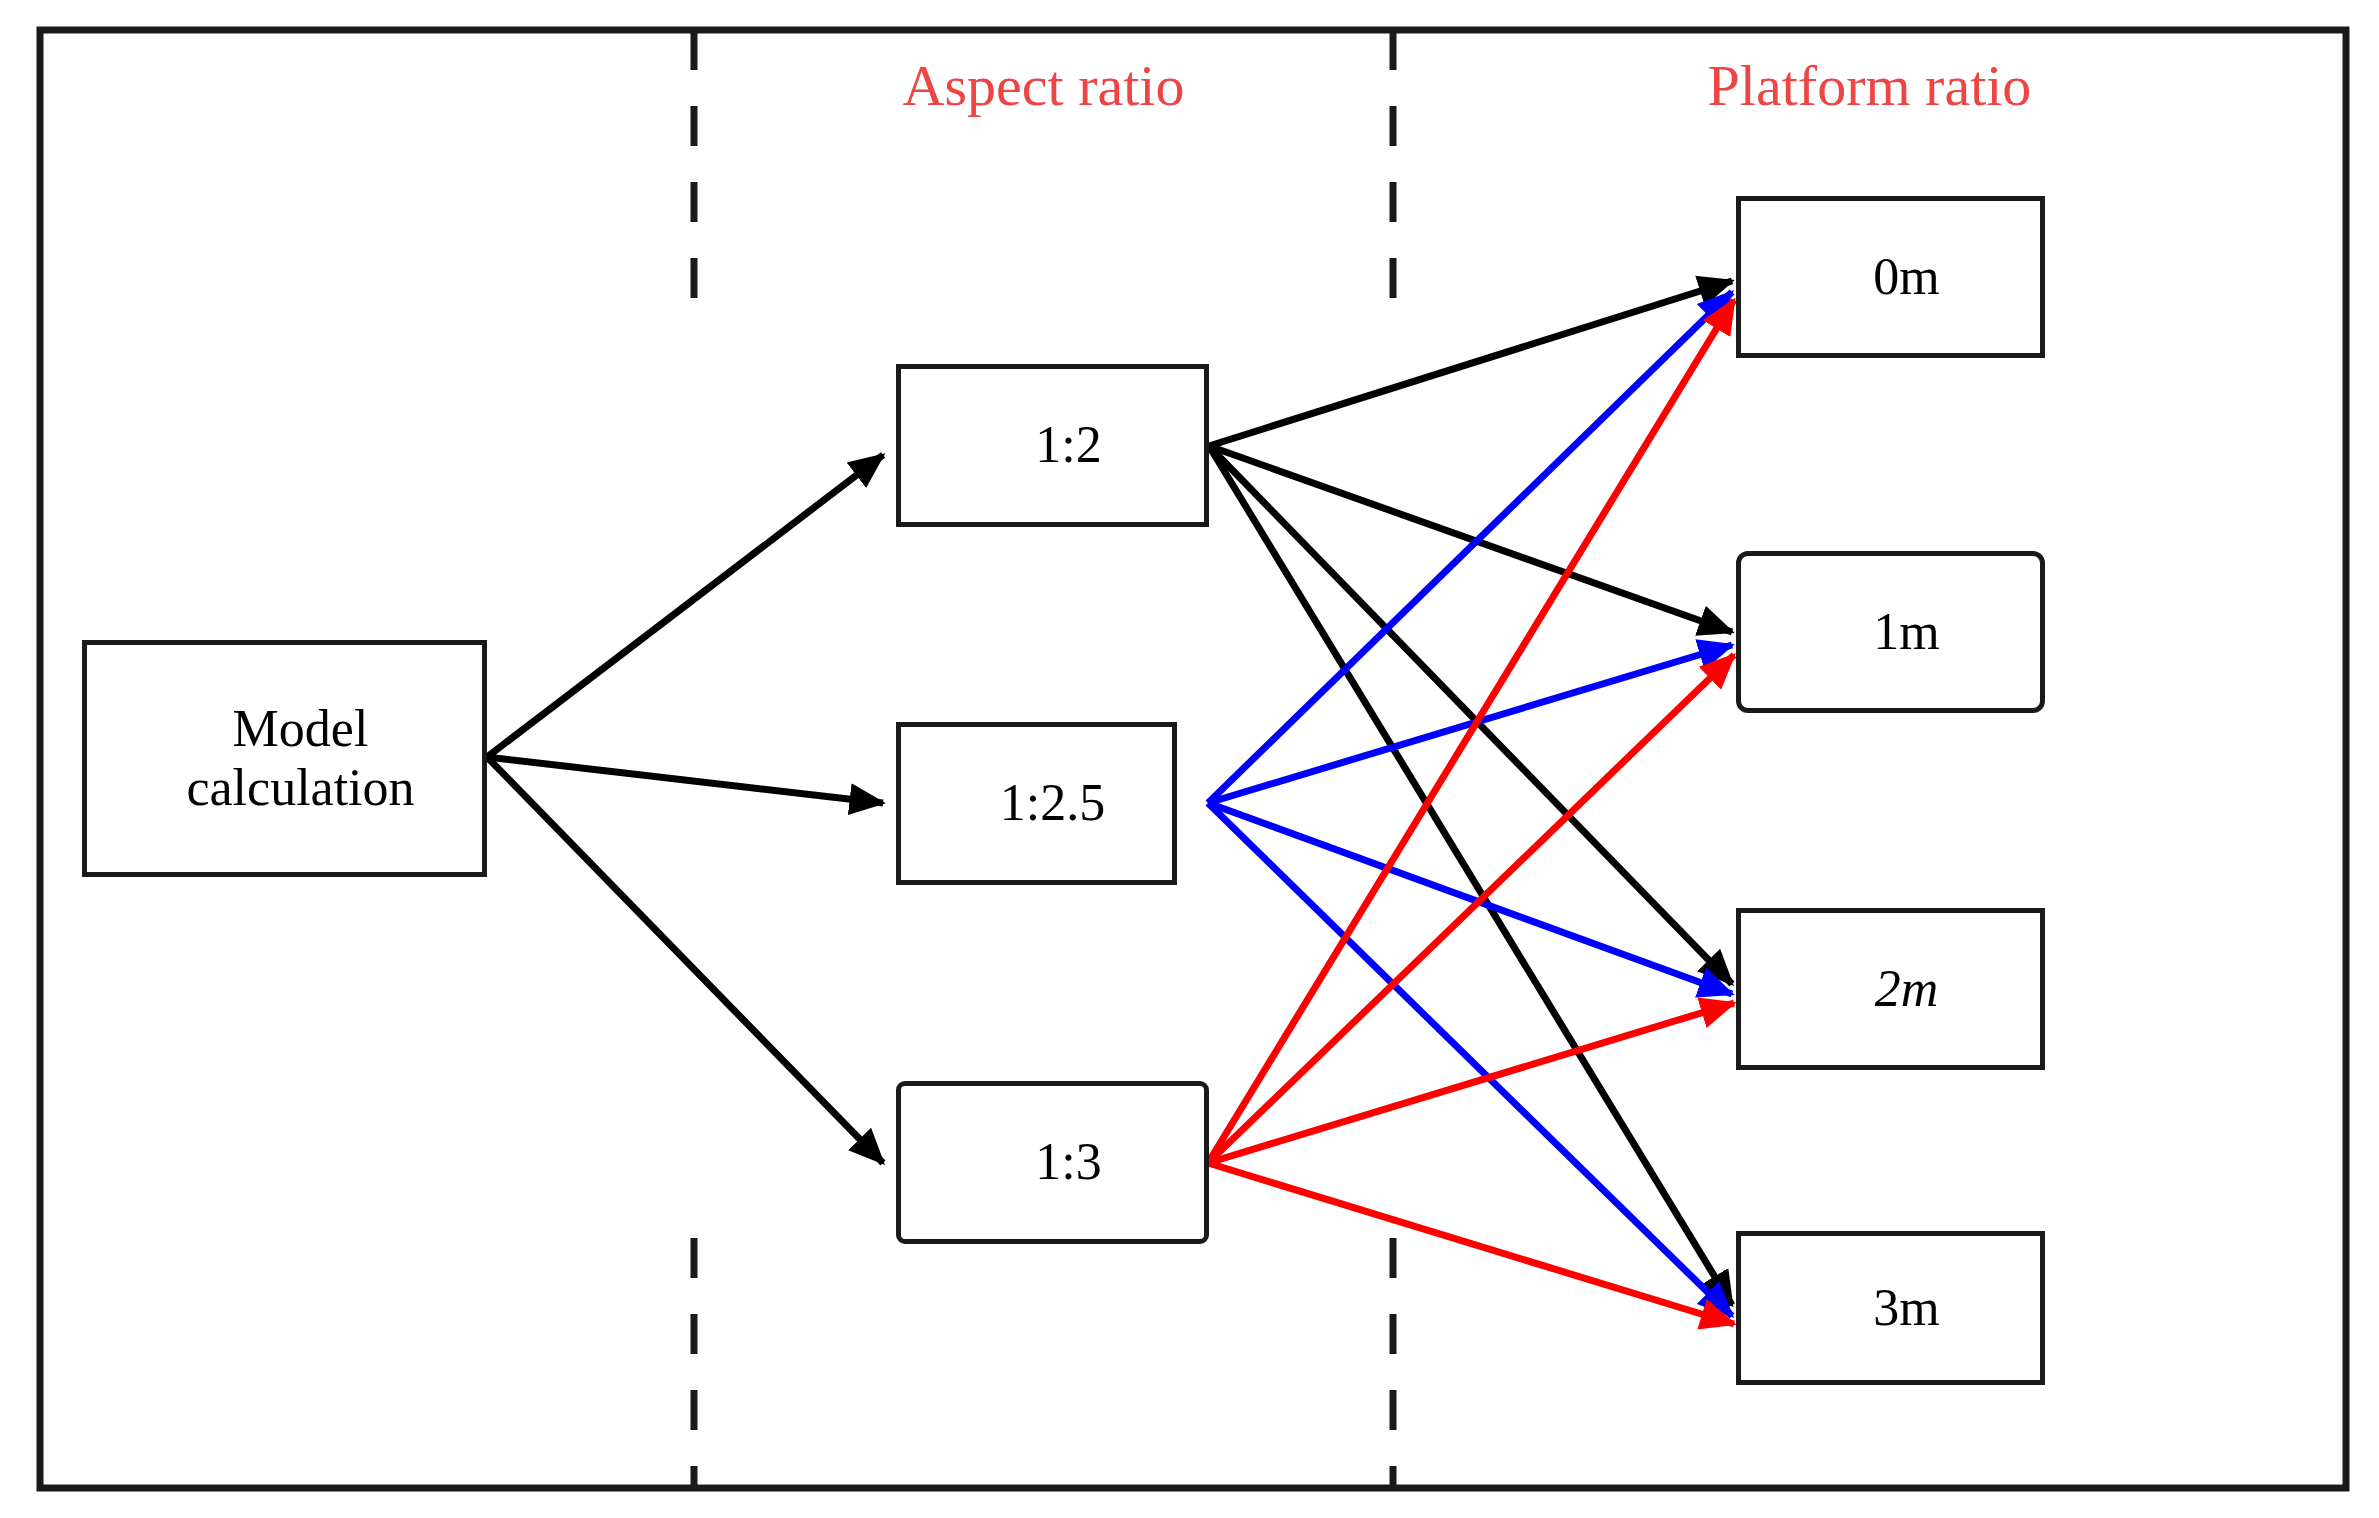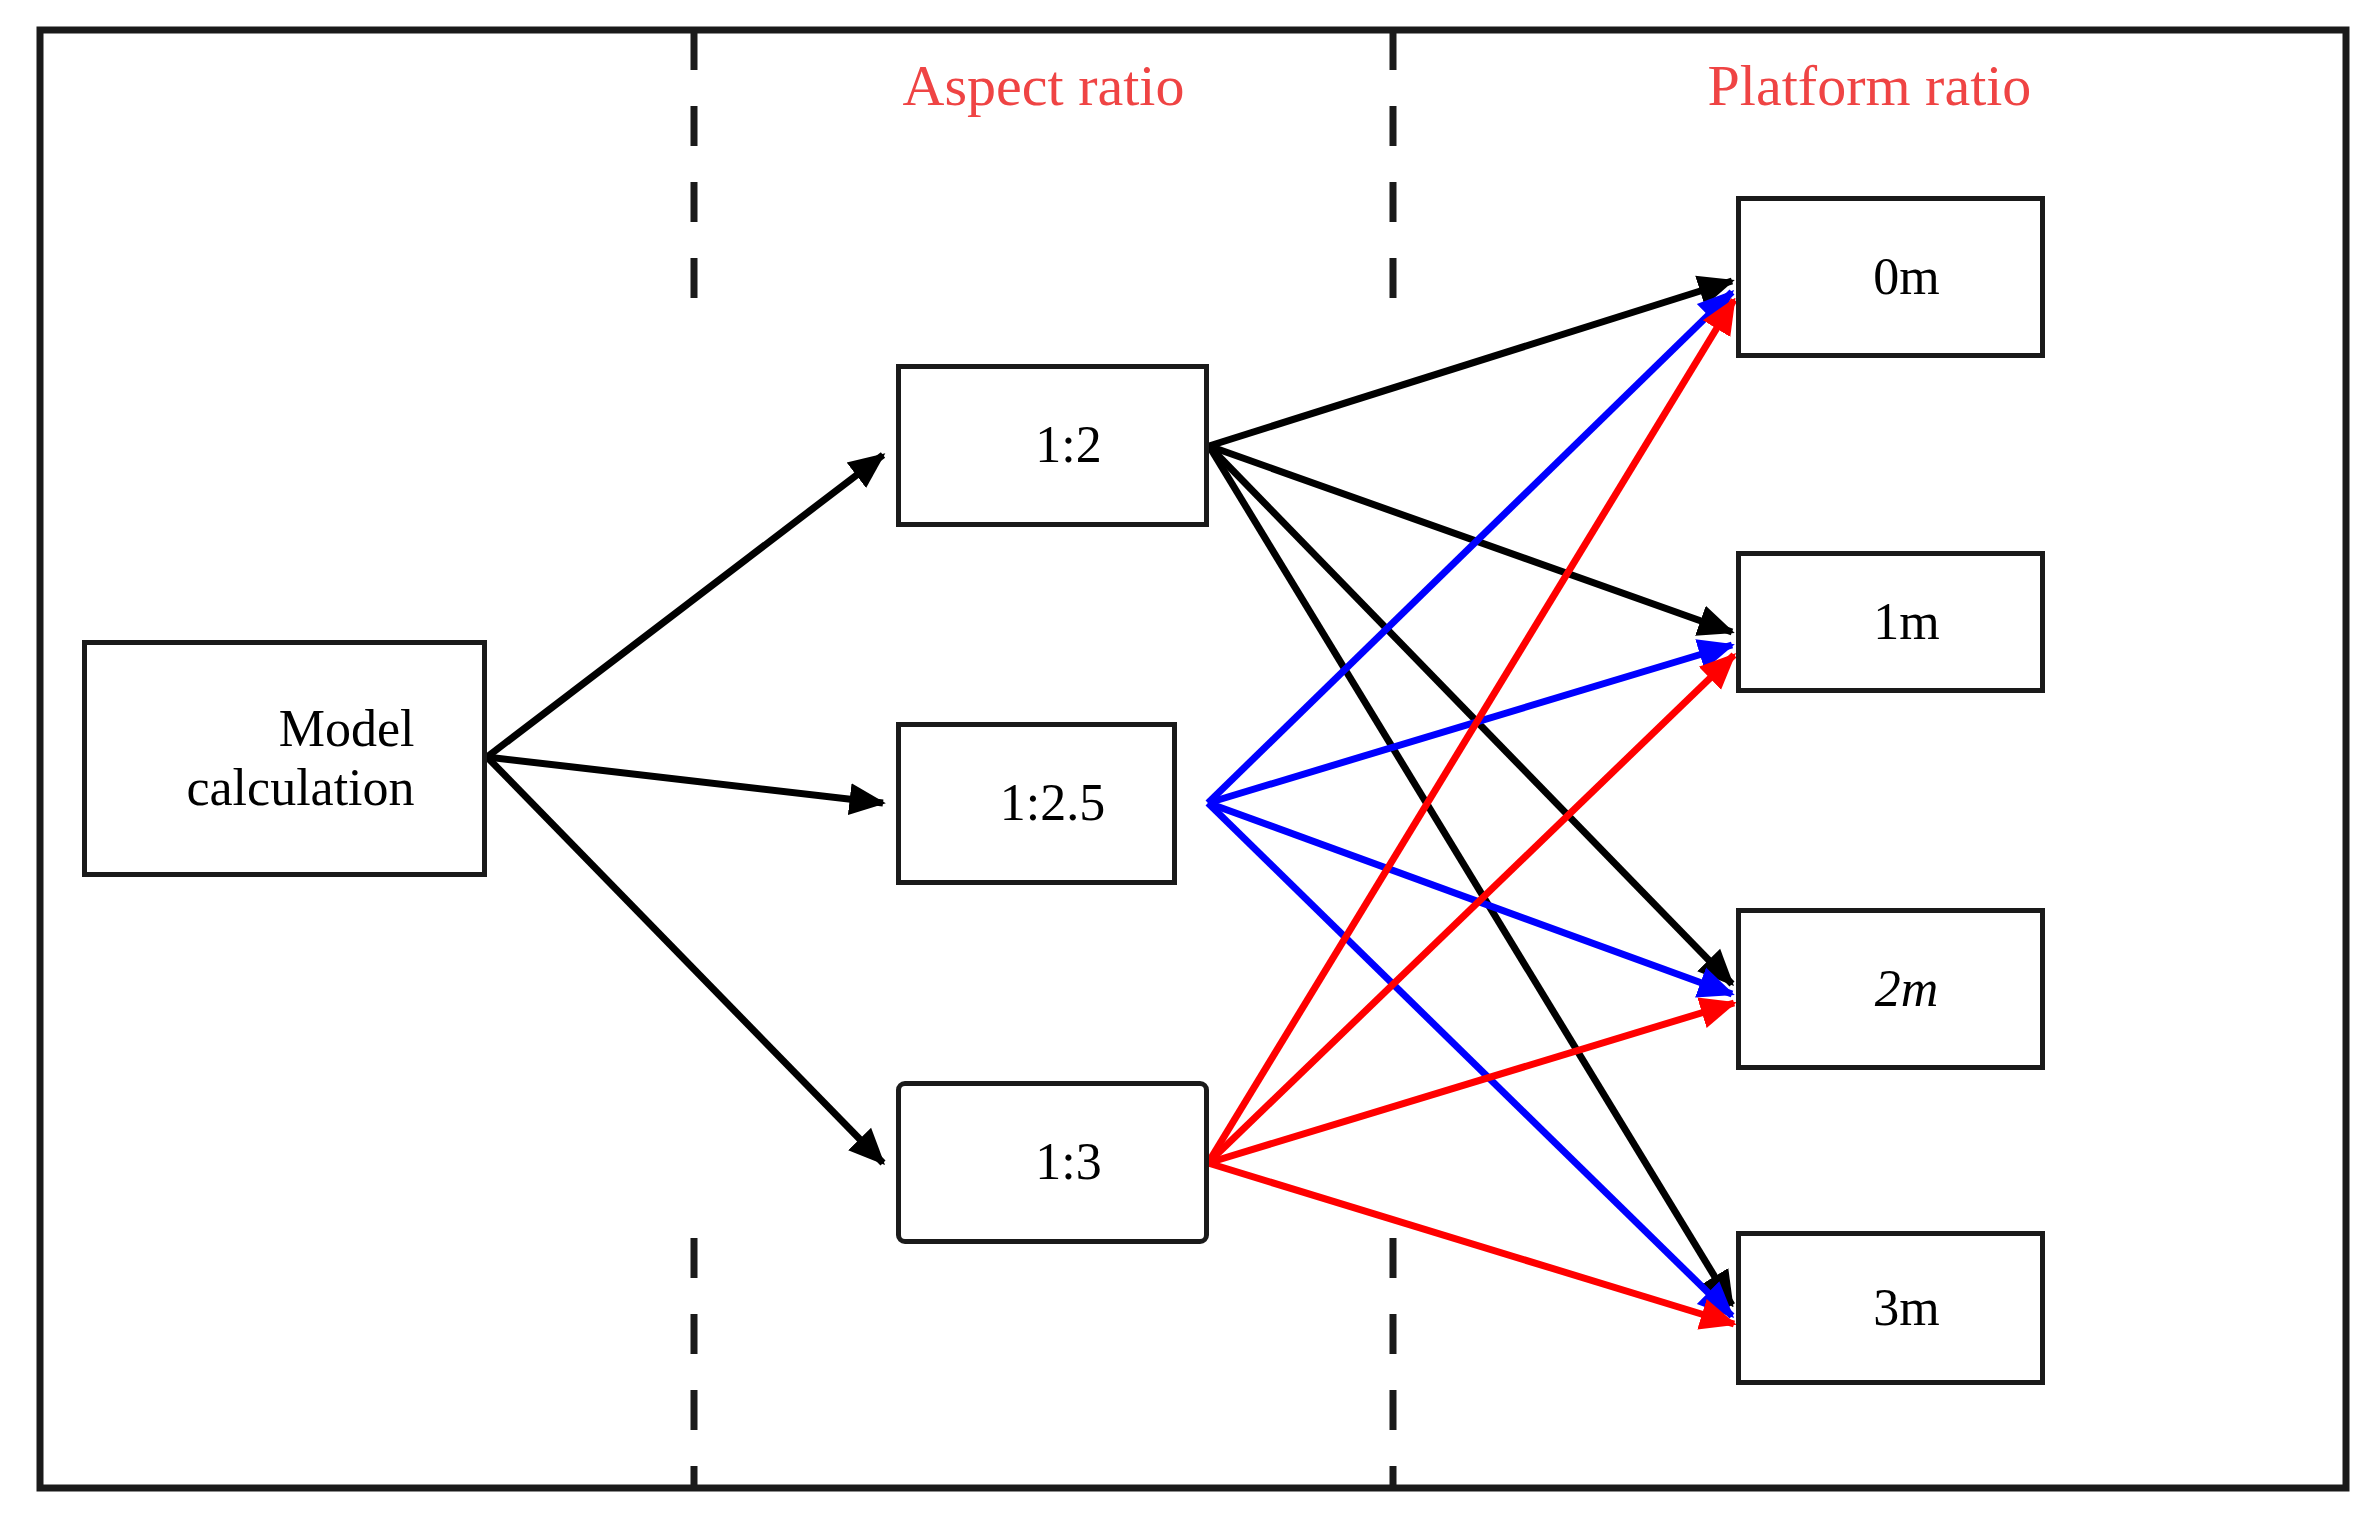--- a/index.html
+++ b/index.html
@@ -23,21 +23,21 @@
     height: 1518px;
   }
   .node-box {
     position: absolute;
     box-sizing: border-box;
     border: 5px solid #1a1a1a;
     background: #ffffff;
     display: flex;
     align-items: center;
     justify-content: center;
-    text-align: right;
+    text-align: center;
     color: #000000;
     font-family: "Liberation Serif", "DejaVu Serif", serif;
     line-height: 1.12;
     padding-left: 32px;
   }
   .node-label {
     font-size: 52px;
     color: #000000;
     white-space: pre-line;
   }
@@ -123,21 +123,21 @@
   </div>
 
   <div class="node-box" style="left:896px; top:1081px; width:313px; height:163px;border-radius:9px;">
     <span class="node-label">1:3</span>
   </div>
 
   <div class="node-box" style="left:1736px; top:196px; width:309px; height:162px;">
     <span class="node-label">0m</span>
   </div>
 
-  <div class="node-box" style="left:1736px; top:551px; width:309px; height:142px;">
+  <div class="node-box" style="left:1736px; top:551px; width:309px; height:162px;border-radius:12px;">
     <span class="node-label">1m</span>
   </div>
 
   <div class="node-box" style="left:1736px; top:908px; width:309px; height:162px;font-style:italic;">
     <span class="node-label">2m</span>
   </div>
 
   <div class="node-box" style="left:1736px; top:1231px; width:309px; height:154px;">
     <span class="node-label">3m</span>
   </div>

